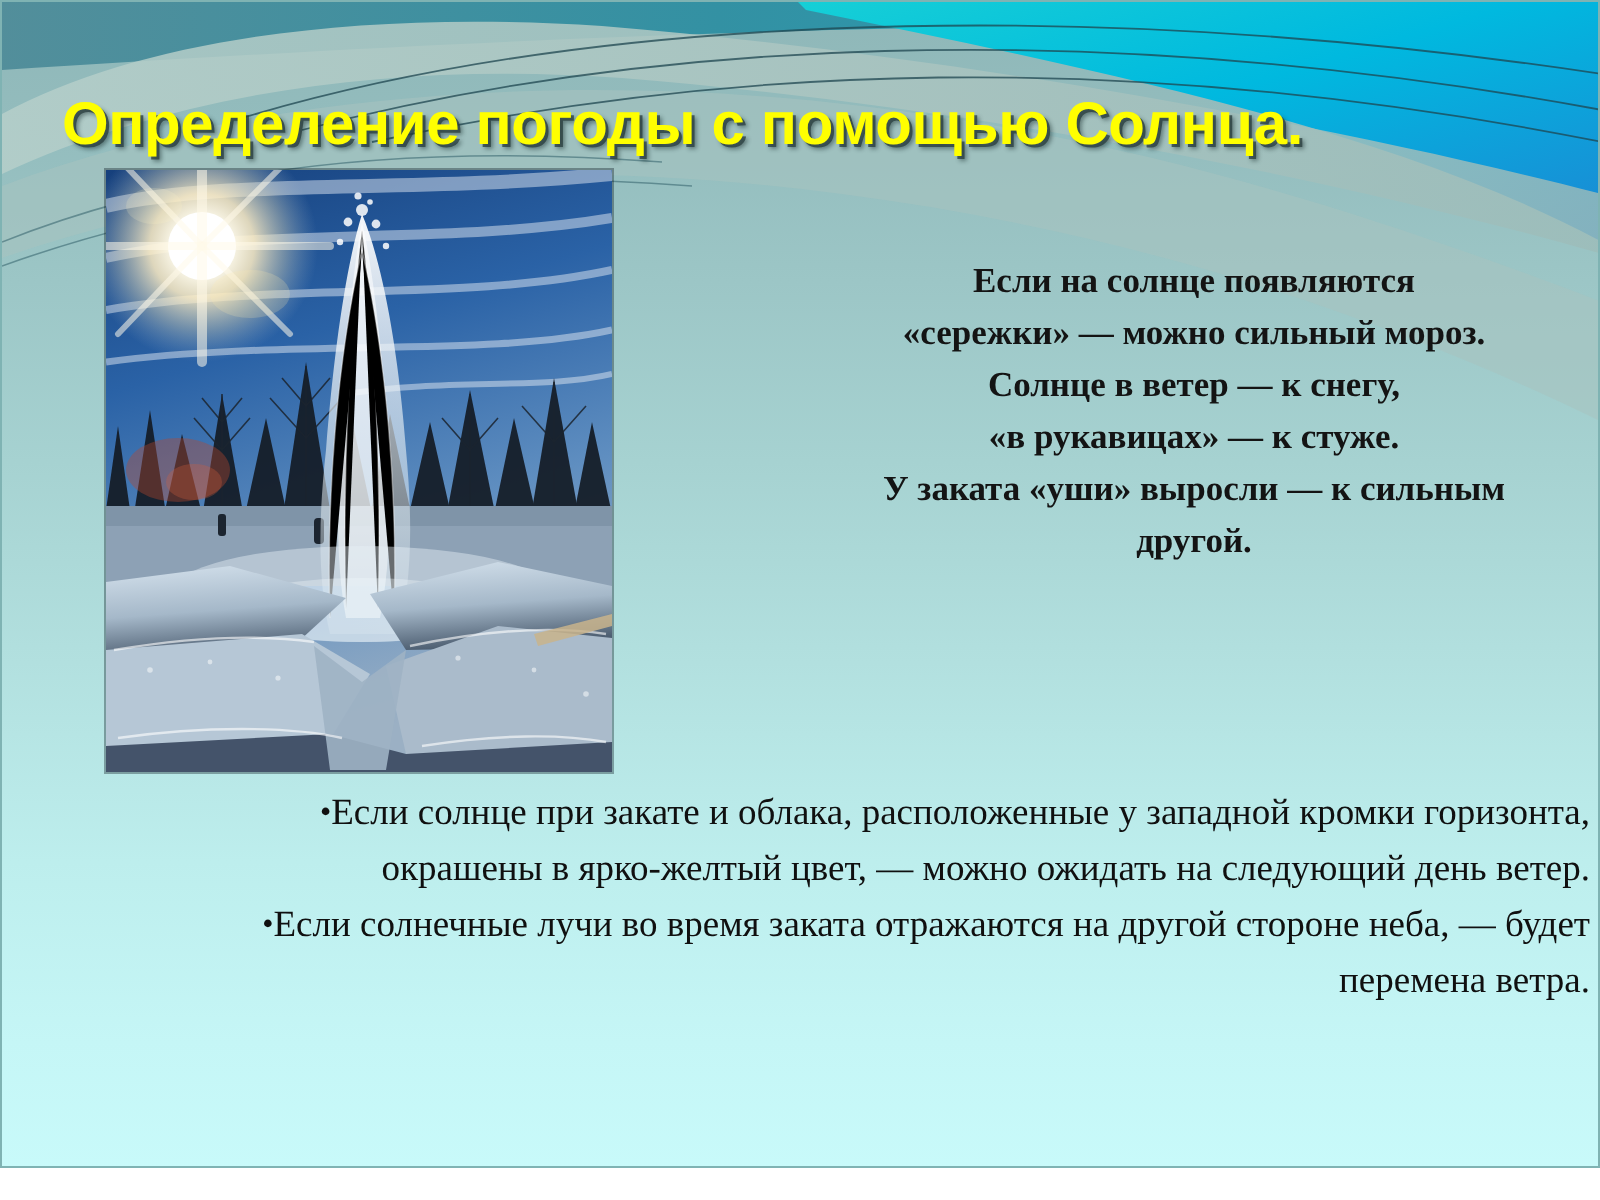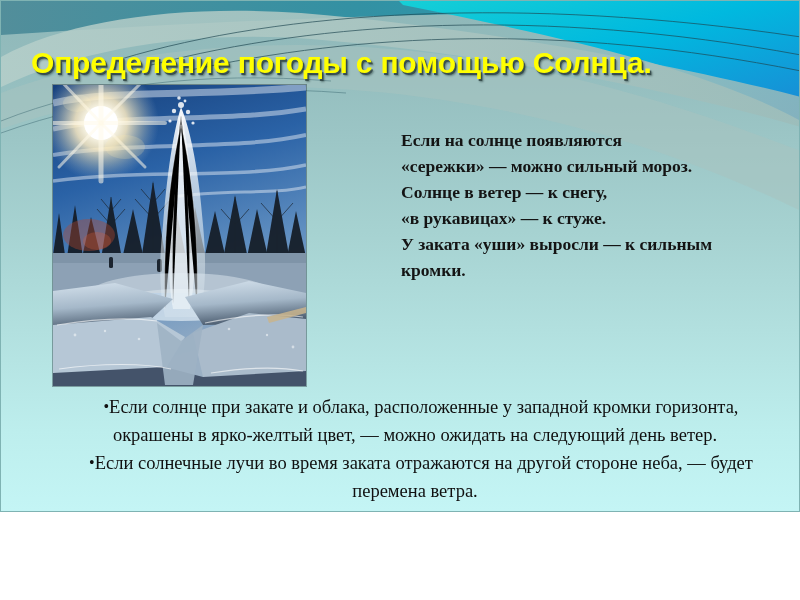--- a/index.html
+++ b/index.html
@@ -4,21 +4,21 @@
 <title>Определение погоды с помощью Солнца</title>
 <style>
   html, body {
     margin: 0;
     padding: 0;
     background: #ffffff;
   }
   #slide {
     position: relative;
     width: 800px;
-    height: 512px;
+    height: 584px;
     overflow: hidden;
     box-sizing: border-box;
     border: 1px solid #7fb3b3;
     font-family: "Liberation Serif", "DejaVu Serif", serif;
     background: linear-gradient(to bottom,
         #8fb7b8 0px,
         #93bcbd 60px,
         #9cc6c6 140px,
         #a6d2d1 230px,
         #b2e0df 330px,
@@ -66,40 +66,40 @@
     box-shadow: 0 0 0 1px rgba(10,20,30,0.35);
   }
   #photo svg { display: block; }
 
   
   #quote {
     position: absolute;
     left: 400px;
     top: 126px;
     width: 392px;
-    text-align: left;
+    text-align: center;
     font-family: "Liberation Serif", "DejaVu Serif", serif;
     font-weight: bold;
     font-size: 17.5px;
     line-height: 26px;
     color: #141414;
   }
   #quote .ql { display: block; white-space: nowrap; }
 
   
   #notes {
     position: absolute;
-    left: 64px;
+    left: 94px;
     top: 392px;
     width: 700px;
     font-family: "Liberation Serif", "DejaVu Serif", serif;
     font-size: 18.5px;
     line-height: 27.5px;
     color: #101010;
-    text-align: center;
+    text-align: right;
   }
   #notes .note {
     margin: 0;
     text-indent: 12px;
   }
   #notes .note .bullet {
     font-size: 16px;
     vertical-align: 1px;
     letter-spacing: 0;
   }
@@ -301,21 +301,21 @@
       </g>
     </svg>
   </div>
 
   <div id="quote">
     <span class="ql">Если на солнце появляются</span>
     <span class="ql">«сережки» — можно сильный мороз.</span>
     <span class="ql">Солнце в ветер — к снегу,</span>
     <span class="ql">«в рукавицах» — к стуже.</span>
     <span class="ql">У заката «уши» выросли — к сильным</span>
-    <span class="ql">кромки.</span>
+    <span class="ql">другой.</span>
   </div>
 
   <div id="notes">
     <p class="note"><span class="bullet">•</span><span>Если солнце при закате и облака, расположенные у западной кромки горизонта, окрашены в ярко-желтый цвет, — можно ожидать на следующий день ветер.</span></p>
     <p class="note"><span class="bullet">•</span><span>Если солнечные лучи во время заката отражаются на другой стороне неба, — будет перемена ветра.</span></p>
   </div>
 
 </div>
 
 </body></html>

